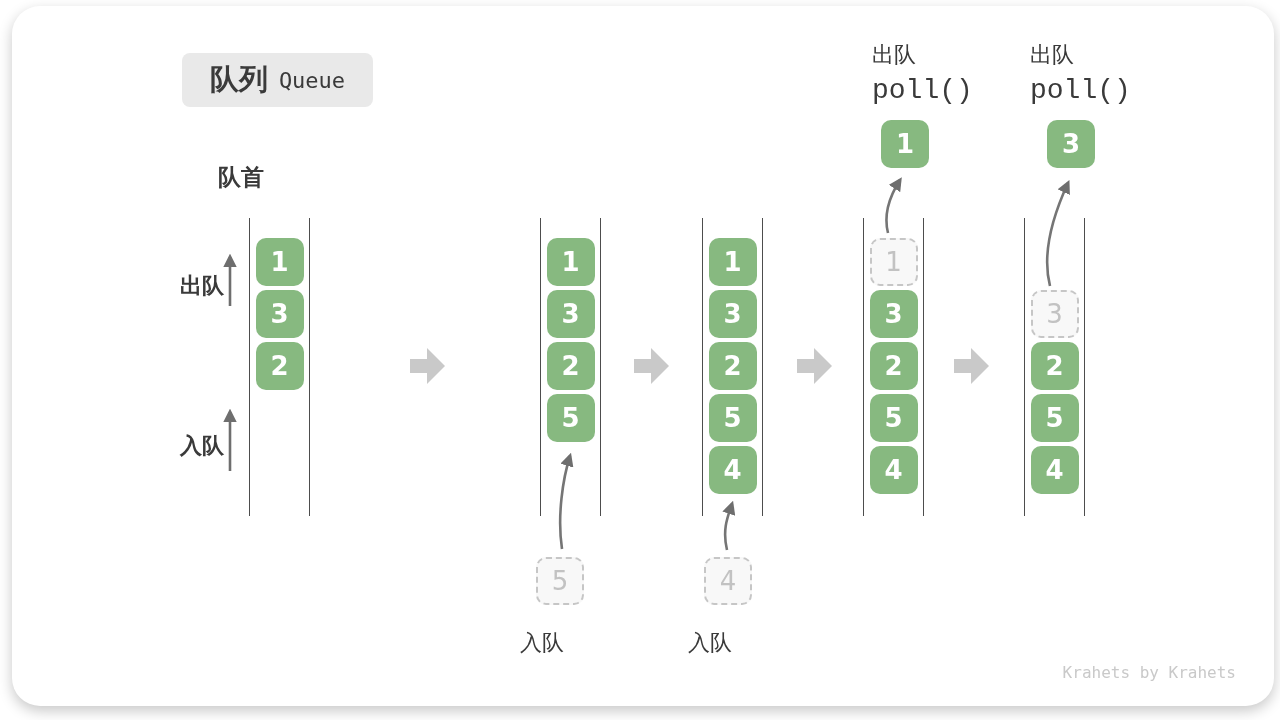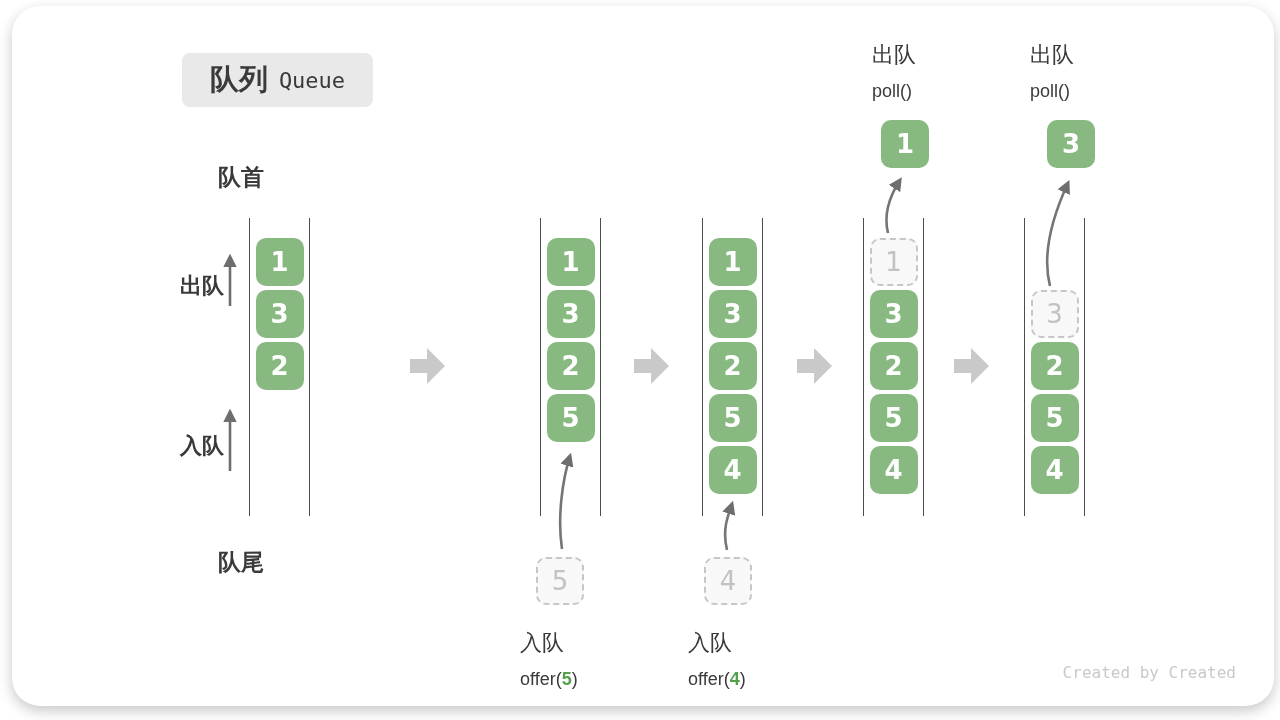--- a/index.html
+++ b/index.html
@@ -38,40 +38,39 @@
   .r0{top:20px}.r1{top:72px}.r2{top:124px}.r3{top:176px}.r4{top:228px}
   .float-cell{
     width:48px; height:48px; box-sizing:border-box; border-radius:10px;
     display:flex; align-items:center; justify-content:center; font-size:26px;
   }
   .float-cell.dashed{background:#f8f8f8; border:2px dashed #c6c6c6; color:#c2c2c2;}
   .float-cell.solid{background:#87b980; color:#fff; font-weight:bold;}
   
   .op{line-height:36px; white-space:nowrap;}
   .op .zh{font-size:22px; font-weight:500; color:#3a3a3a; display:block;}
-  .op .code{font-family:Liberation Sans, sans-serif; font-size:18px; color:#3a3a3a; display:block;}
+  .op .code{font-family:Liberation Mono, monospace; font-size:28px; color:#3a3a3a; display:block;}
   .op .code .arg{color:#55a14b; font-weight:bold;}
   .watermark{
     right:38px; bottom:24px;
     font-family:"DejaVu Sans Mono", monospace; font-size:16px; color:#c9c9c9;
   }
   svg.overlay{position:absolute; left:0; top:0; pointer-events:none;}
 </style>
 </head>
 <body>
 
 <div class="card">
 
   <div class="abs title-box">
     <span class="title-zh">队列</span>
     <span class="title-en">Queue</span>
   </div>
 
   <div class="abs cjk center120" style="left:206px; top:156px;">队首</div>
-  <div class="abs cjk center120" style="left:206px; top:541px;">队尾</div>
 
   <div class="abs side-label" style="left:168px; top:265px;">出队</div>
   <div class="abs side-label" style="left:168px; top:425px;">入队</div>
 
   <svg class="overlay" width="1280" height="720" viewBox="0 0 1280 720">
     <defs>
       <marker id="ah" viewBox="0 0 10 10" refX="7.5" refY="5" markerWidth="5.2" markerHeight="5.2" orient="auto-start-reverse">
         <path d="M0,0 L10,5 L0,10 z" fill="#6e6e6e"></path>
       </marker>
     </defs>
@@ -129,31 +128,29 @@
   </div>
 
   <div class="abs float-cell dashed" style="left:524px; top:551px;">5</div>
   <div class="abs float-cell dashed" style="left:692px; top:551px;">4</div>
 
   <div class="abs float-cell solid" style="left:869px; top:114px;">1</div>
   <div class="abs float-cell solid" style="left:1035px; top:114px;">3</div>
 
   <div class="abs op" style="left:508px; top:619px;">
     <span class="zh">入队</span>
-    <span class="code"><span>offer(</span><span class="arg">5</span><span>)</span></span>
   </div>
   <div class="abs op" style="left:676px; top:619px;">
     <span class="zh">入队</span>
-    <span class="code"><span>offer(</span><span class="arg">4</span><span>)</span></span>
   </div>
 
   <div class="abs op" style="left:860px; top:31px;">
     <span class="zh">出队</span>
     <span class="code">poll()</span>
   </div>
   <div class="abs op" style="left:1018px; top:31px;">
     <span class="zh">出队</span>
     <span class="code">poll()</span>
   </div>
 
-  <div class="abs watermark">Created by Created</div>
+  <div class="abs watermark">Krahets by Krahets</div>
 
 </div>
 
 </body></html>

